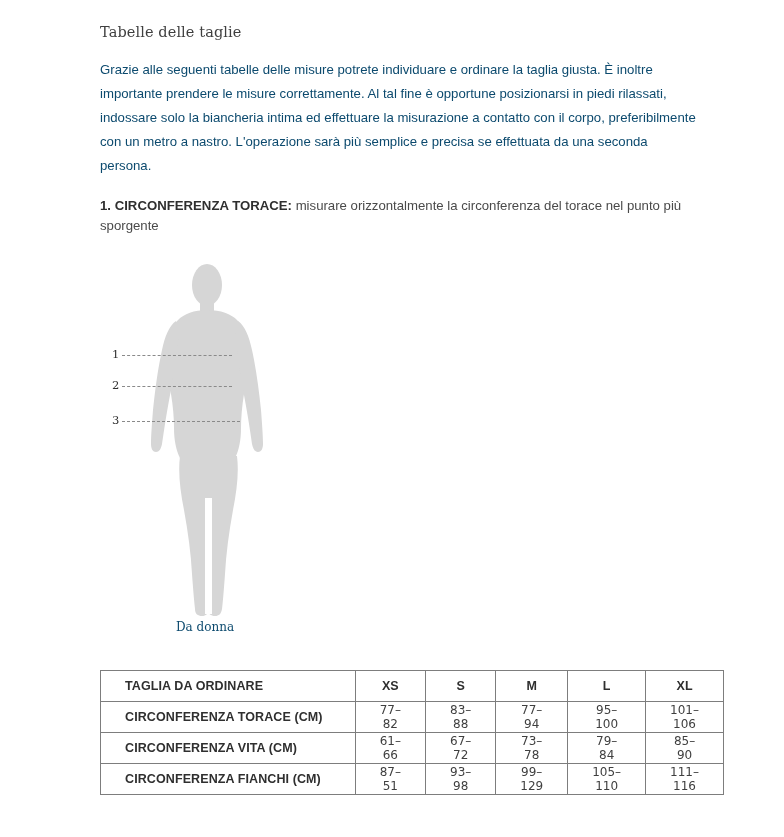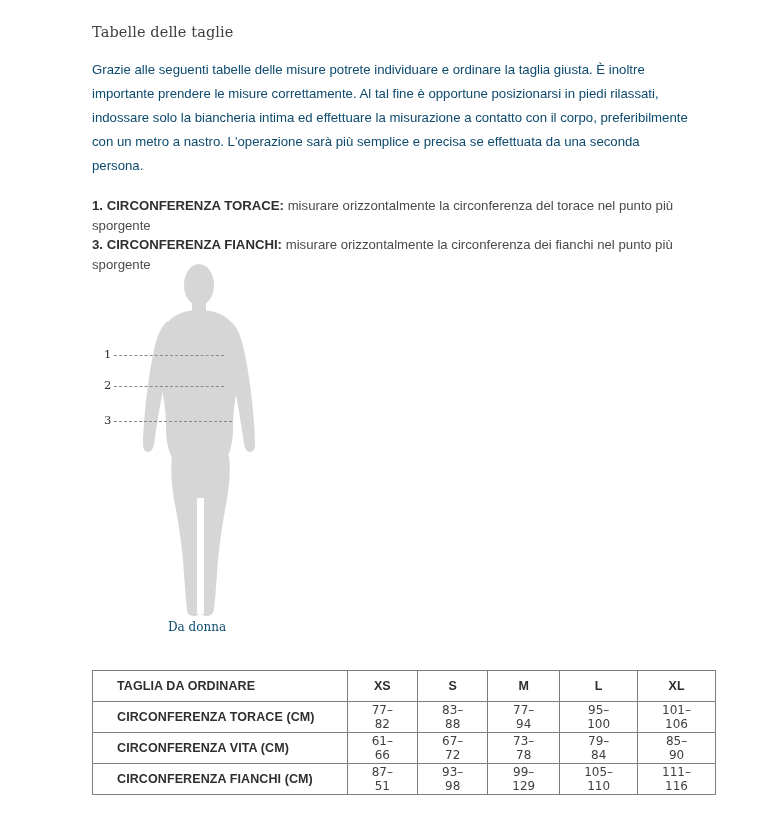--- a/index.html
+++ b/index.html
@@ -13,20 +13,21 @@
     font-family: "Liberation Sans", sans-serif;
     color: #3a3a3a;
     position: relative;
     overflow: hidden;
   }
   .page {
     position: relative;
     width: 684px;
     height: 837px;
     box-sizing: border-box;
+    margin-left: 8px;
   }
   .content {
     position: absolute;
     left: 92px;
     top: 24px;
     width: 600px;
   }
   .doc-title {
     font-family: "DejaVu Serif", serif;
     font-size: 14.5px;
@@ -126,24 +127,20 @@
 
 <div class="page">
 
   <div class="content">
     <h1 class="doc-title">Tabelle delle taglie</h1>
     <p class="intro">Grazie alle seguenti tabelle delle misure potrete individuare e ordinare la taglia giusta. È inoltre importante prendere le misure correttamente. Al tal fine è opportune posizionarsi in piedi rilassati, indossare solo la biancheria intima ed effettuare la misurazione a contatto con il corpo, preferibilmente con un metro a nastro. L'operazione sarà più semplice e precisa se effettuata da una seconda persona.</p>
     <div class="measure-list">
       <p class="ml-row">
         <b>1.</b>
         <b>CIRCONFERENZA TORACE:</b><span> misurare orizzontalmente la circonferenza del torace nel punto più sporgente</span>
-      </p>
-      <p class="ml-row">
-        <b>3.</b>
-        <b>CIRCONFERENZA FIANCHI:</b><span> misurare orizzontalmente la circonferenza dei fianchi nel punto più sporgente</span>
       </p>
     </div>
   </div>
 
   <div class="figure-area">
     <svg width="784" height="390" viewBox="0 0 784 390">
       <g fill="#d6d6d6">
 
         <ellipse cx="199" cy="27" rx="15" ry="21"></ellipse>
 

